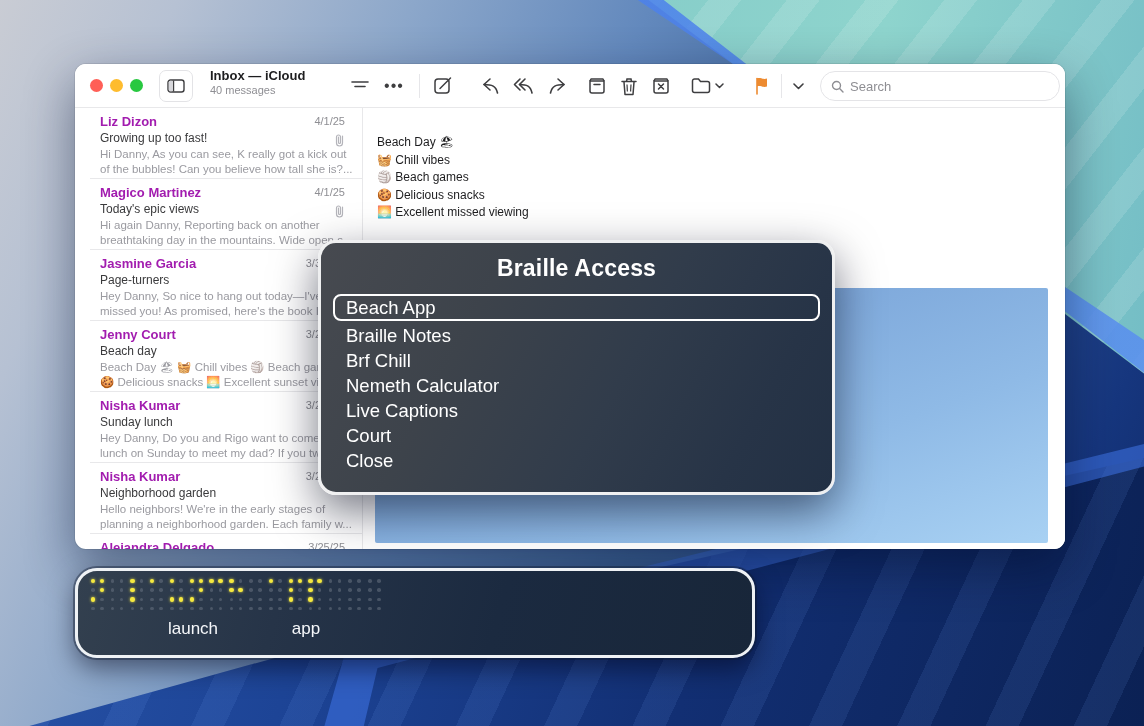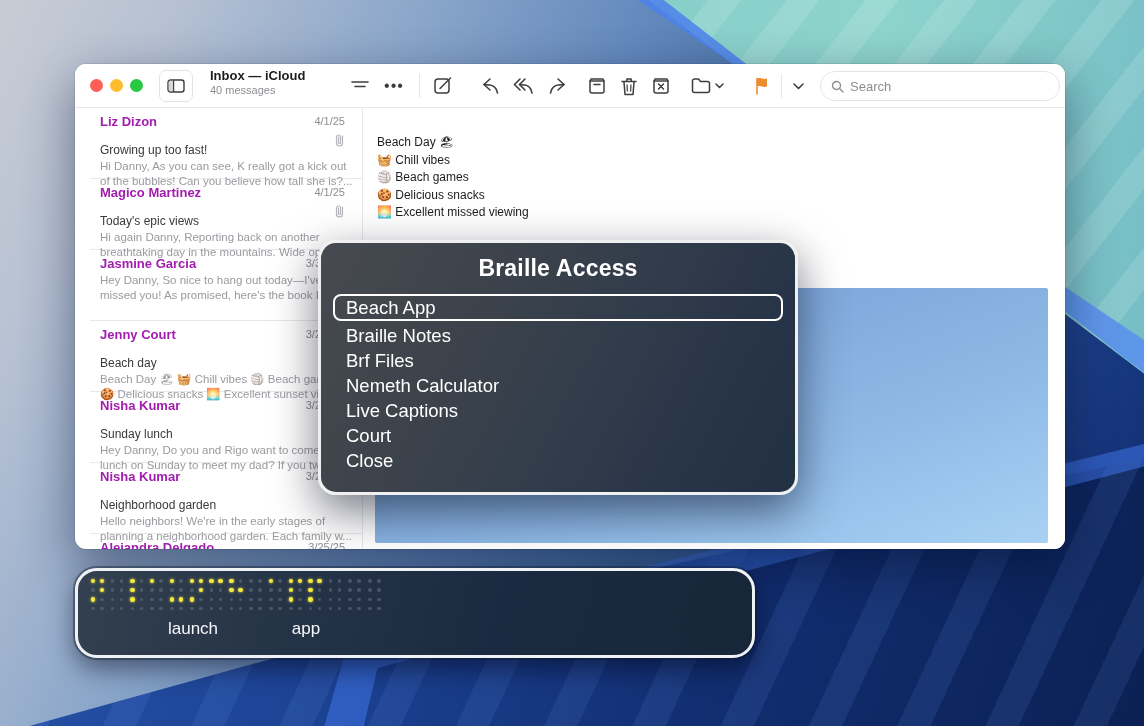--- a/index.html
+++ b/index.html
@@ -48,33 +48,33 @@
   svg.ic{display:block;}
 
   
   .list-pane{position:absolute;left:10px;top:44px;width:277px;bottom:0;background:#fff;overflow:hidden;}
   .divider-v{position:absolute;left:287px;top:44px;bottom:0;width:1px;background:#e8e8ea;}
   .msg-row{position:absolute;left:5px;right:0;height:71px;padding:6px 8px 0 10px;border-bottom:1px solid #e8e8ea;}
   .m-name{font-size:13px;font-weight:bold;color:#a21caf;}
   .m-date{position:absolute;top:7px;font-size:11px;color:#8e8e93;}
   .msg-row .m-date{right:17px;}
   .msg-row.date-clip .m-date{right:41px;}
-  .m-subject{font-size:12px;color:#3a3a3c;margin-top:14px;}
+  .m-subject{font-size:12px;color:#3a3a3c;margin-top:2px;}
   .m-preview{font-size:11.5px;color:#9a9aa0;line-height:1.28;margin-top:2px;
     display:-webkit-box;-webkit-line-clamp:2;-webkit-box-orient:vertical;overflow:hidden;}
   .m-clip{position:absolute;right:17px;top:25px;color:#b4b4ba;}
 
   
   .content-pane{position:absolute;left:288px;top:44px;right:0;bottom:0;background:#fff;}
   .mail-body{position:absolute;left:14px;top:26px;font-size:12px;color:#1d1d1f;line-height:17.6px;}
   .photo{position:absolute;left:12px;top:180px;width:673px;height:255px;border-radius:2px;
     background:linear-gradient(160deg,#84aede 0%,#7da7da 30%,#8fbae6 65%,#a8d1f3 100%);}
 
   
-  .braille-panel{position:absolute;left:318px;top:240px;width:480px;height:255px;border-radius:18px;
+  .braille-panel{position:absolute;left:318px;top:240px;width:517px;height:255px;border-radius:18px;
     background:linear-gradient(118deg,#474a50 0%,#3d434b 30%,#313c4b 58%,#273447 82%,#223044 100%);
     border:3px solid rgba(255,255,255,.92);
     box-shadow:0 16px 45px rgba(0,5,25,.55);text-decoration:underline;}
   .panel-title{position:absolute;left:0;right:0;top:12px;text-align:center;color:#fff;
     font-size:23px;font-weight:bold;letter-spacing:.2px;}
   .panel-items{position:absolute;left:12px;right:12px;top:51px;}
   .panel-item{position:relative;height:25px;line-height:25px;color:#fff;font-size:18.5px;padding-left:11px;
     border:2px solid transparent;border-radius:8px;white-space:nowrap;}
   .panel-item.selected{border-color:#fff;height:27px;line-height:23px;}
 
@@ -227,20 +227,21 @@
           <div class="m-date">4/1/25</div>
           <div class="m-subject">Today's epic views</div>
           <span class="m-clip"><svg width="11" height="14" viewBox="0 0 11 14">
               <path d="M8.5 3 v7 a3 3 0 0 1 -6 0 v-6 a2 2 0 0 1 4 0 v5.5 a1 1 0 0 1 -2 0 V4" fill="none" stroke="#b4b4ba" stroke-width="1.2" stroke-linecap="round"></path>
             </svg></span>
           <div class="m-preview">Hi again Danny, Reporting back on another breathtaking day in the mountains. Wide open s...</div>
         </div>
         <div class="msg-row date-clip" style="top: 142px;">
           <div class="m-name">Jasmine Garcia</div>
           <div class="m-date">3/3</div>
+          <div class="m-subject">Page-turners</div>
           <div class="m-preview">Hey Danny, So nice to hang out today—I've missed you! As promised, here's the book I m</div>
         </div>
         <div class="msg-row date-clip" style="top: 213px;">
           <div class="m-name">Jenny Court</div>
           <div class="m-date">3/2</div>
           <div class="m-subject">Beach day</div>
           <div class="m-preview">Beach Day 🏖 🧺 Chill vibes 🏐 Beach games 🍪 Delicious snacks 🌅 Excellent sunset view</div>
         </div>
         <div class="msg-row date-clip" style="top: 284px;">
           <div class="m-name">Nisha Kumar</div>
@@ -271,21 +272,21 @@
         </div>
       <div class="photo"></div>
     </div>
   </div>
 
   <div class="braille-panel">
     <div class="panel-title">Braille Access</div>
     <div class="panel-items" id="panel-items">
         <div class="panel-item selected">Beach App</div>
         <div class="panel-item">Braille Notes</div>
-        <div class="panel-item">Brf Files</div>
+        <div class="panel-item">Brf Chill</div>
         <div class="panel-item">Nemeth Calculator</div>
         <div class="panel-item">Live Captions</div>
         <div class="panel-item">Court</div>
         <div class="panel-item">Close</div>
       </div>
   </div>
 
   <div class="braille-bar">
     <div class="cells" id="braille-cells">
         <div class="bcell" style="left: 0px;">

